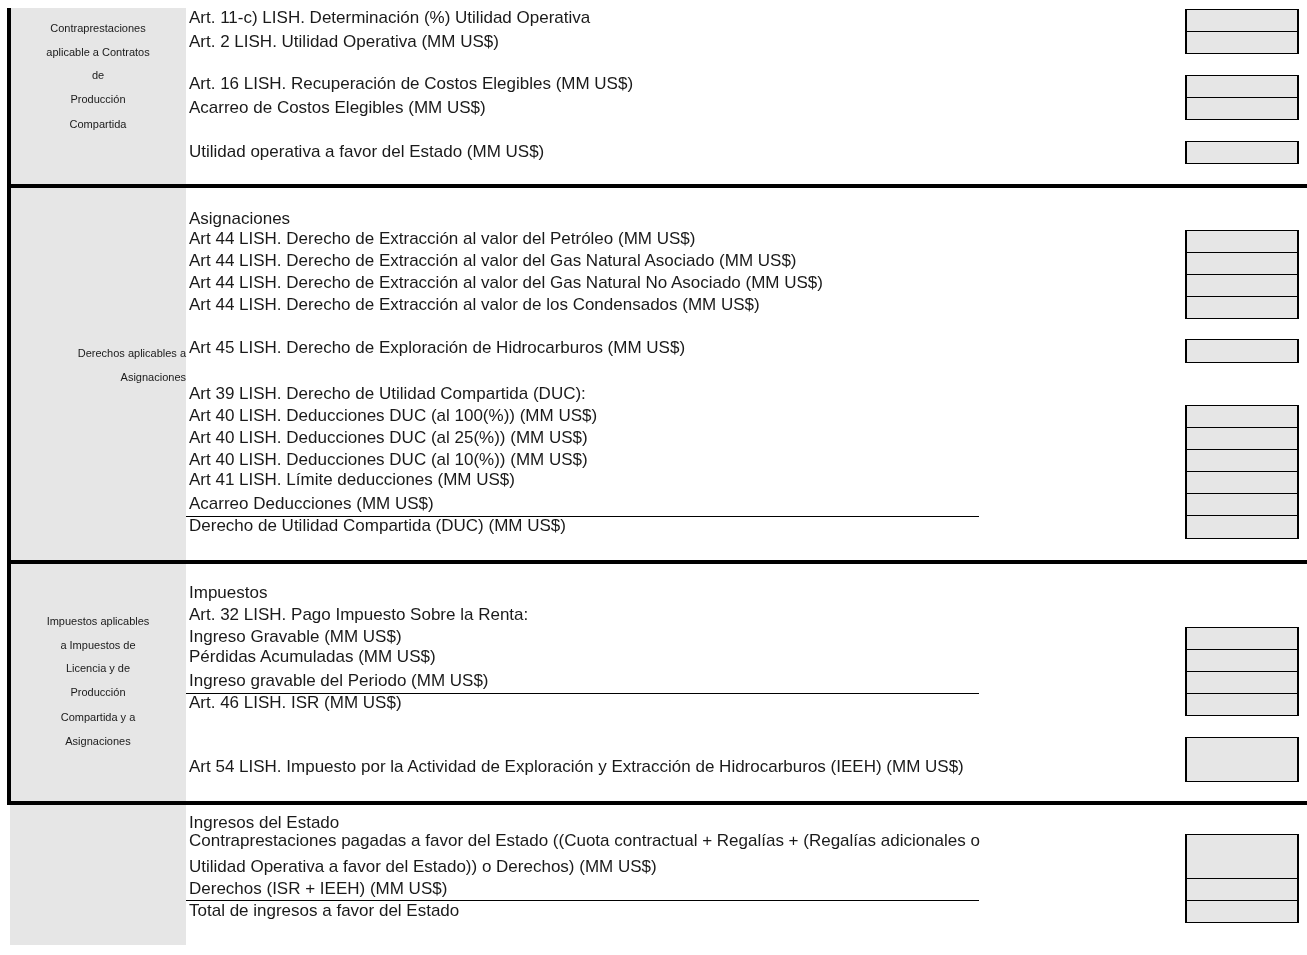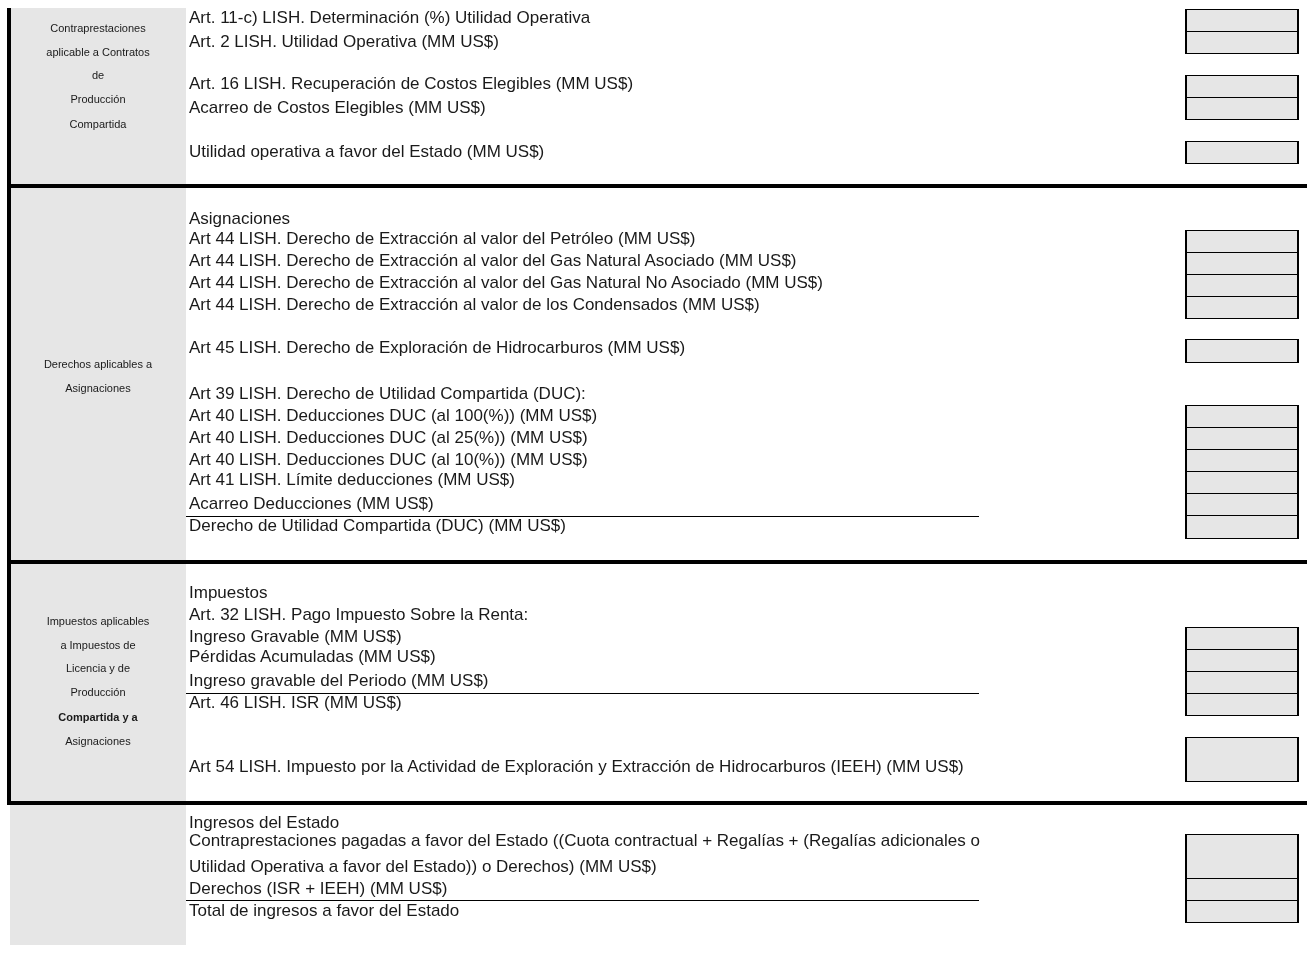--- a/index.html
+++ b/index.html
@@ -33,21 +33,21 @@
 <div class="lbl" style="top:143px;">Utilidad operativa a favor del Estado (MM US$)</div>
 <div class="cell" style="top:9px;height:23px;"></div>
 <div class="cell" style="top:31px;height:23px;"></div>
 <div class="cell" style="top:75px;height:23px;"></div>
 <div class="cell" style="top:97px;height:23px;"></div>
 <div class="cell" style="top:141px;height:23px;"></div>
 <div class="hbar" style="top:184px;"></div>
 
 <div class="side" style="top:188px;height:373px;"></div>
 <div class="vbar" style="top:188px;height:373px;"></div>
-<div class="side-text" style="top:353px;">
+<div class="side-text" style="top:342px;text-align:right;">
   <div>Derechos aplicables a</div>
   <div>Asignaciones</div>
 </div>
 <div class="lbl" style="top:210px;">Asignaciones</div>
 <div class="lbl" style="top:230px;">Art 44 LISH. Derecho de Extracción al valor del Petróleo (MM US$)</div>
 <div class="lbl" style="top:252px;">Art 44 LISH. Derecho de Extracción al valor del Gas Natural Asociado (MM US$)</div>
 <div class="lbl" style="top:274px;">Art 44 LISH. Derecho de Extracción al valor del Gas Natural No Asociado (MM US$)</div>
 <div class="lbl" style="top:296px;">Art 44 LISH. Derecho de Extracción al valor de los Condensados (MM US$)</div>
 <div class="lbl" style="top:339px;">Art 45 LISH. Derecho de Exploración de Hidrocarburos (MM US$)</div>
 <div class="lbl" style="top:385px;">Art 39 LISH. Derecho de Utilidad Compartida (DUC):</div>
@@ -71,21 +71,21 @@
 <div class="cell" style="top:515px;height:24px;"></div>
 <div class="hbar" style="top:560px;"></div>
 
 <div class="side" style="top:564px;height:238px;"></div>
 <div class="vbar" style="top:564px;height:240px;"></div>
 <div class="side-text" style="top:610px;">
   <div>Impuestos aplicables</div>
   <div>a Impuestos de</div>
   <div>Licencia y de</div>
   <div>Producción</div>
-  <div style="margin-top:2px;font-weight:bold;">Compartida y a</div>
+  <div style="margin-top:2px;">Compartida y a</div>
   <div>Asignaciones</div>
 </div>
 <div class="lbl" style="top:584px;">Impuestos</div>
 <div class="lbl" style="top:606px;">Art. 32 LISH. Pago Impuesto Sobre la Renta:</div>
 <div class="lbl" style="top:628px;">Ingreso Gravable (MM US$)</div>
 <div class="lbl" style="top:648px;">Pérdidas Acumuladas (MM US$)</div>
 <div class="lbl" style="top:672px;">Ingreso gravable del Periodo (MM US$)</div>
 <div class="uline" style="top:693px;"></div>
 <div class="lbl" style="top:694px;">Art. 46 LISH. ISR (MM US$)</div>
 <div class="lbl" style="top:758px;">Art 54 LISH. Impuesto por la Actividad de Exploración y Extracción de Hidrocarburos (IEEH) (MM US$)</div>

